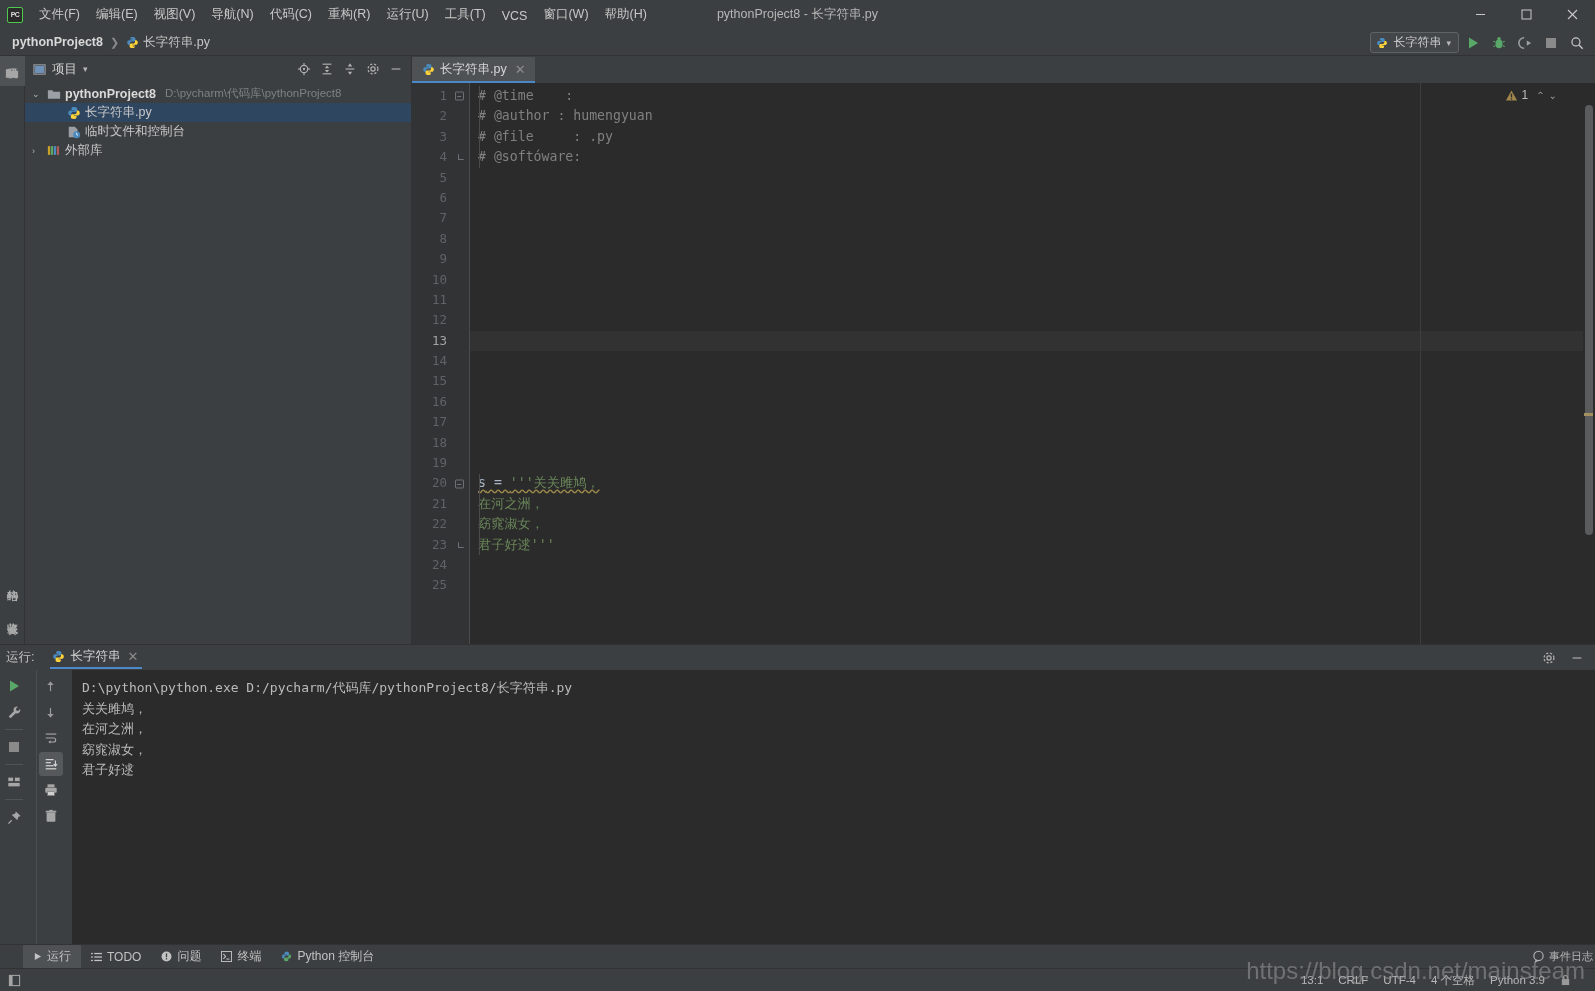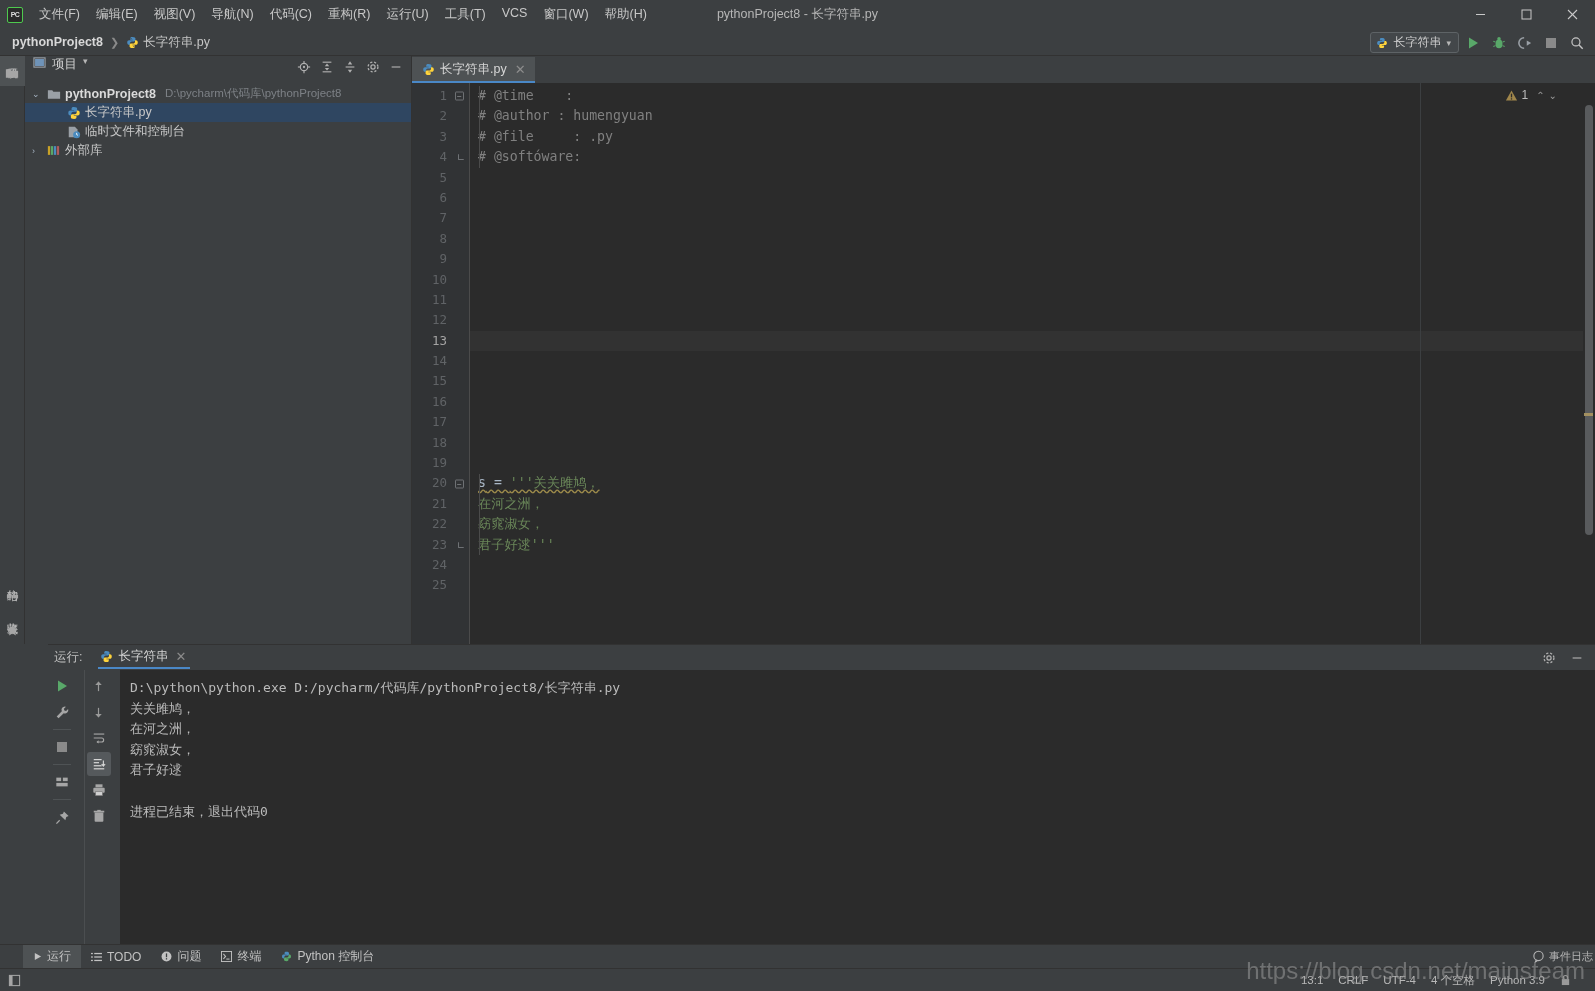--- a/index.html
+++ b/index.html
@@ -16,21 +16,21 @@
   .titlebar {
     height: 29px; background: #3c3f41; display: flex; align-items: center;
     flex: 0 0 29px; position: relative;
   }
   .pc-logo {
     width: 16px; height: 16px; margin: 0 8px 0 7px; border: 1.6px solid #4ec94e;
     border-radius: 2px; background: #2b2b2b; color: #dddddd; font-size: 7px;
     line-height: 13px; text-align: center; font-weight: bold; letter-spacing: -0.5px;
     flex: 0 0 auto;
   }
-  .menu { display: flex; align-items: flex-start; }
+  .menu { display: flex; align-items: flex-end; }
   .menu-item {
     font-size: 12.5px; color: #c8c8c8; padding: 4px 8px; white-space: nowrap;
     font-family: "Liberation Sans", sans-serif;
   }
   .win-title {
     position: absolute; left: 0; right: 0; text-align: center;
     font-size: 12.5px; color: #b6b6b6; pointer-events: none;
   }
   .win-btns { position: absolute; right: 0; top: 0; height: 29px; display: flex; align-items: center; }
   .win-btn {
@@ -69,21 +69,21 @@
   .vlabel.active { background: #4e5254; }
   .strip-top { display: flex; flex-direction: column; align-items: center; background: #4e5254; width: 25px; padding-bottom: 4px;}
   .strip-bottom { position: absolute; bottom: 4px; display: flex; flex-direction: column; align-items: center; gap: 6px; }
 
   
   .project-panel {
     width: 387px; flex: 0 0 387px; background: #3c3f41; display: flex; flex-direction: column;
     border-right: 1px solid #323232;
   }
   .panel-head {
-    height: 26px; display: flex; align-items: flex-start; padding: 0 4px 0 8px; gap: 6px;
+    height: 26px; display: flex; align-items: center; padding: 0 4px 0 8px; gap: 6px;
     position: relative; flex: 0 0 26px;
   }
   .panel-title { font-size: 12.5px; color: #d0d0d0; }
   .panel-head-icons { position: absolute; right: 4px; display: flex; align-items: center; gap: 1px; }
   .hico { width: 22px; height: 22px; display: flex; align-items: center; justify-content: center; }
   .tree { flex: 1 1 auto; padding-top: 2px; font-size: 12.5px; overflow: hidden; }
   .tree-row {
     display: flex; align-items: center; height: 19px; padding-left: 22px; gap: 4px; white-space: nowrap;
   }
   .tree-row.indent1 { padding-left: 42px; }
@@ -134,21 +134,21 @@
   .vert-guide { position: absolute; top: 0; bottom: 0; width: 1px; background: #3c3f41; }
   .warn-box {
     position: absolute; right: 38px; top: 5px; display: flex; align-items: center; gap: 4px;
     font-size: 12px; color: #bbbbbb; z-index: 5;
   }
   .scroll-rail { width: 12px; flex: 0 0 12px; background: #2b2b2b; position: relative; }
   .scroll-thumb { position: absolute; left: 2px; width: 8px; background: #595b5d; border-radius: 4px; }
   .marker { position: absolute; left: 1px; width: 9px; height: 3px; background: #a39060; }
 
   
-  .runwin { flex: 0 0 300px; height: 300px; background: #3c3f41; display: flex; flex-direction: column; border-top: 1px solid #323232; margin-left: 48px; }
+  .runwin { flex: 0 0 300px; height: 300px; background: #3c3f41; display: flex; flex-direction: column; border-top: 1px solid #323232; }
   .run-head { height: 25px; flex: 0 0 25px; display: flex; align-items: center; padding-left: 6px; position: relative; }
   .run-head-label { font-size: 12.5px; color: #c0c0c0; margin-right: 16px; }
   .run-tab {
     display: flex; align-items: center; gap: 5px; font-size: 12.5px; color: #d3d3d3;
     border-bottom: 2px solid #4a88c7; height: 23px; padding: 0 4px 0 2px;
   }
   .run-tab .x { color: #8b8b8b; font-size: 13px; margin-left: 2px; }
   .run-head-right { position: absolute; right: 6px; display: flex; gap: 4px; align-items: center; }
   .run-body { flex: 1 1 auto; display: flex; min-height: 0; gap: 8px; }
   .run-tools { width: 28px; flex: 0 0 28px; display: flex; flex-direction: column; align-items: center; padding-top: 4px; gap: 2px; }
@@ -604,21 +604,20 @@
         </div>
       </div>
 
       <div class="console" id="console">
           <div class="conline con-cmd">D:\python\python.exe D:/pycharm/代码库/pythonProject8/长字符串.py</div>
           <div class="conline con-cmd">关关雎鸠，</div>
           <div class="conline con-cmd">在河之洲，</div>
           <div class="conline con-cmd">窈窕淑女，</div>
           <div class="conline con-cmd">君子好逑</div>
           <div class="conline con-cmd">&nbsp;</div>
-          <div class="conline con-cmd">进程已结束，退出代码0</div>
         </div>
     </div>
   </div>
 
   <div class="toolbar-bottom">
     <div class="btab active">
       <span>
         <svg width="9" height="9" viewBox="0 0 10 10">
             <path d="M2 1 L9 5 L2 9 Z" fill="#c2c2c2"></path>
           </svg>

